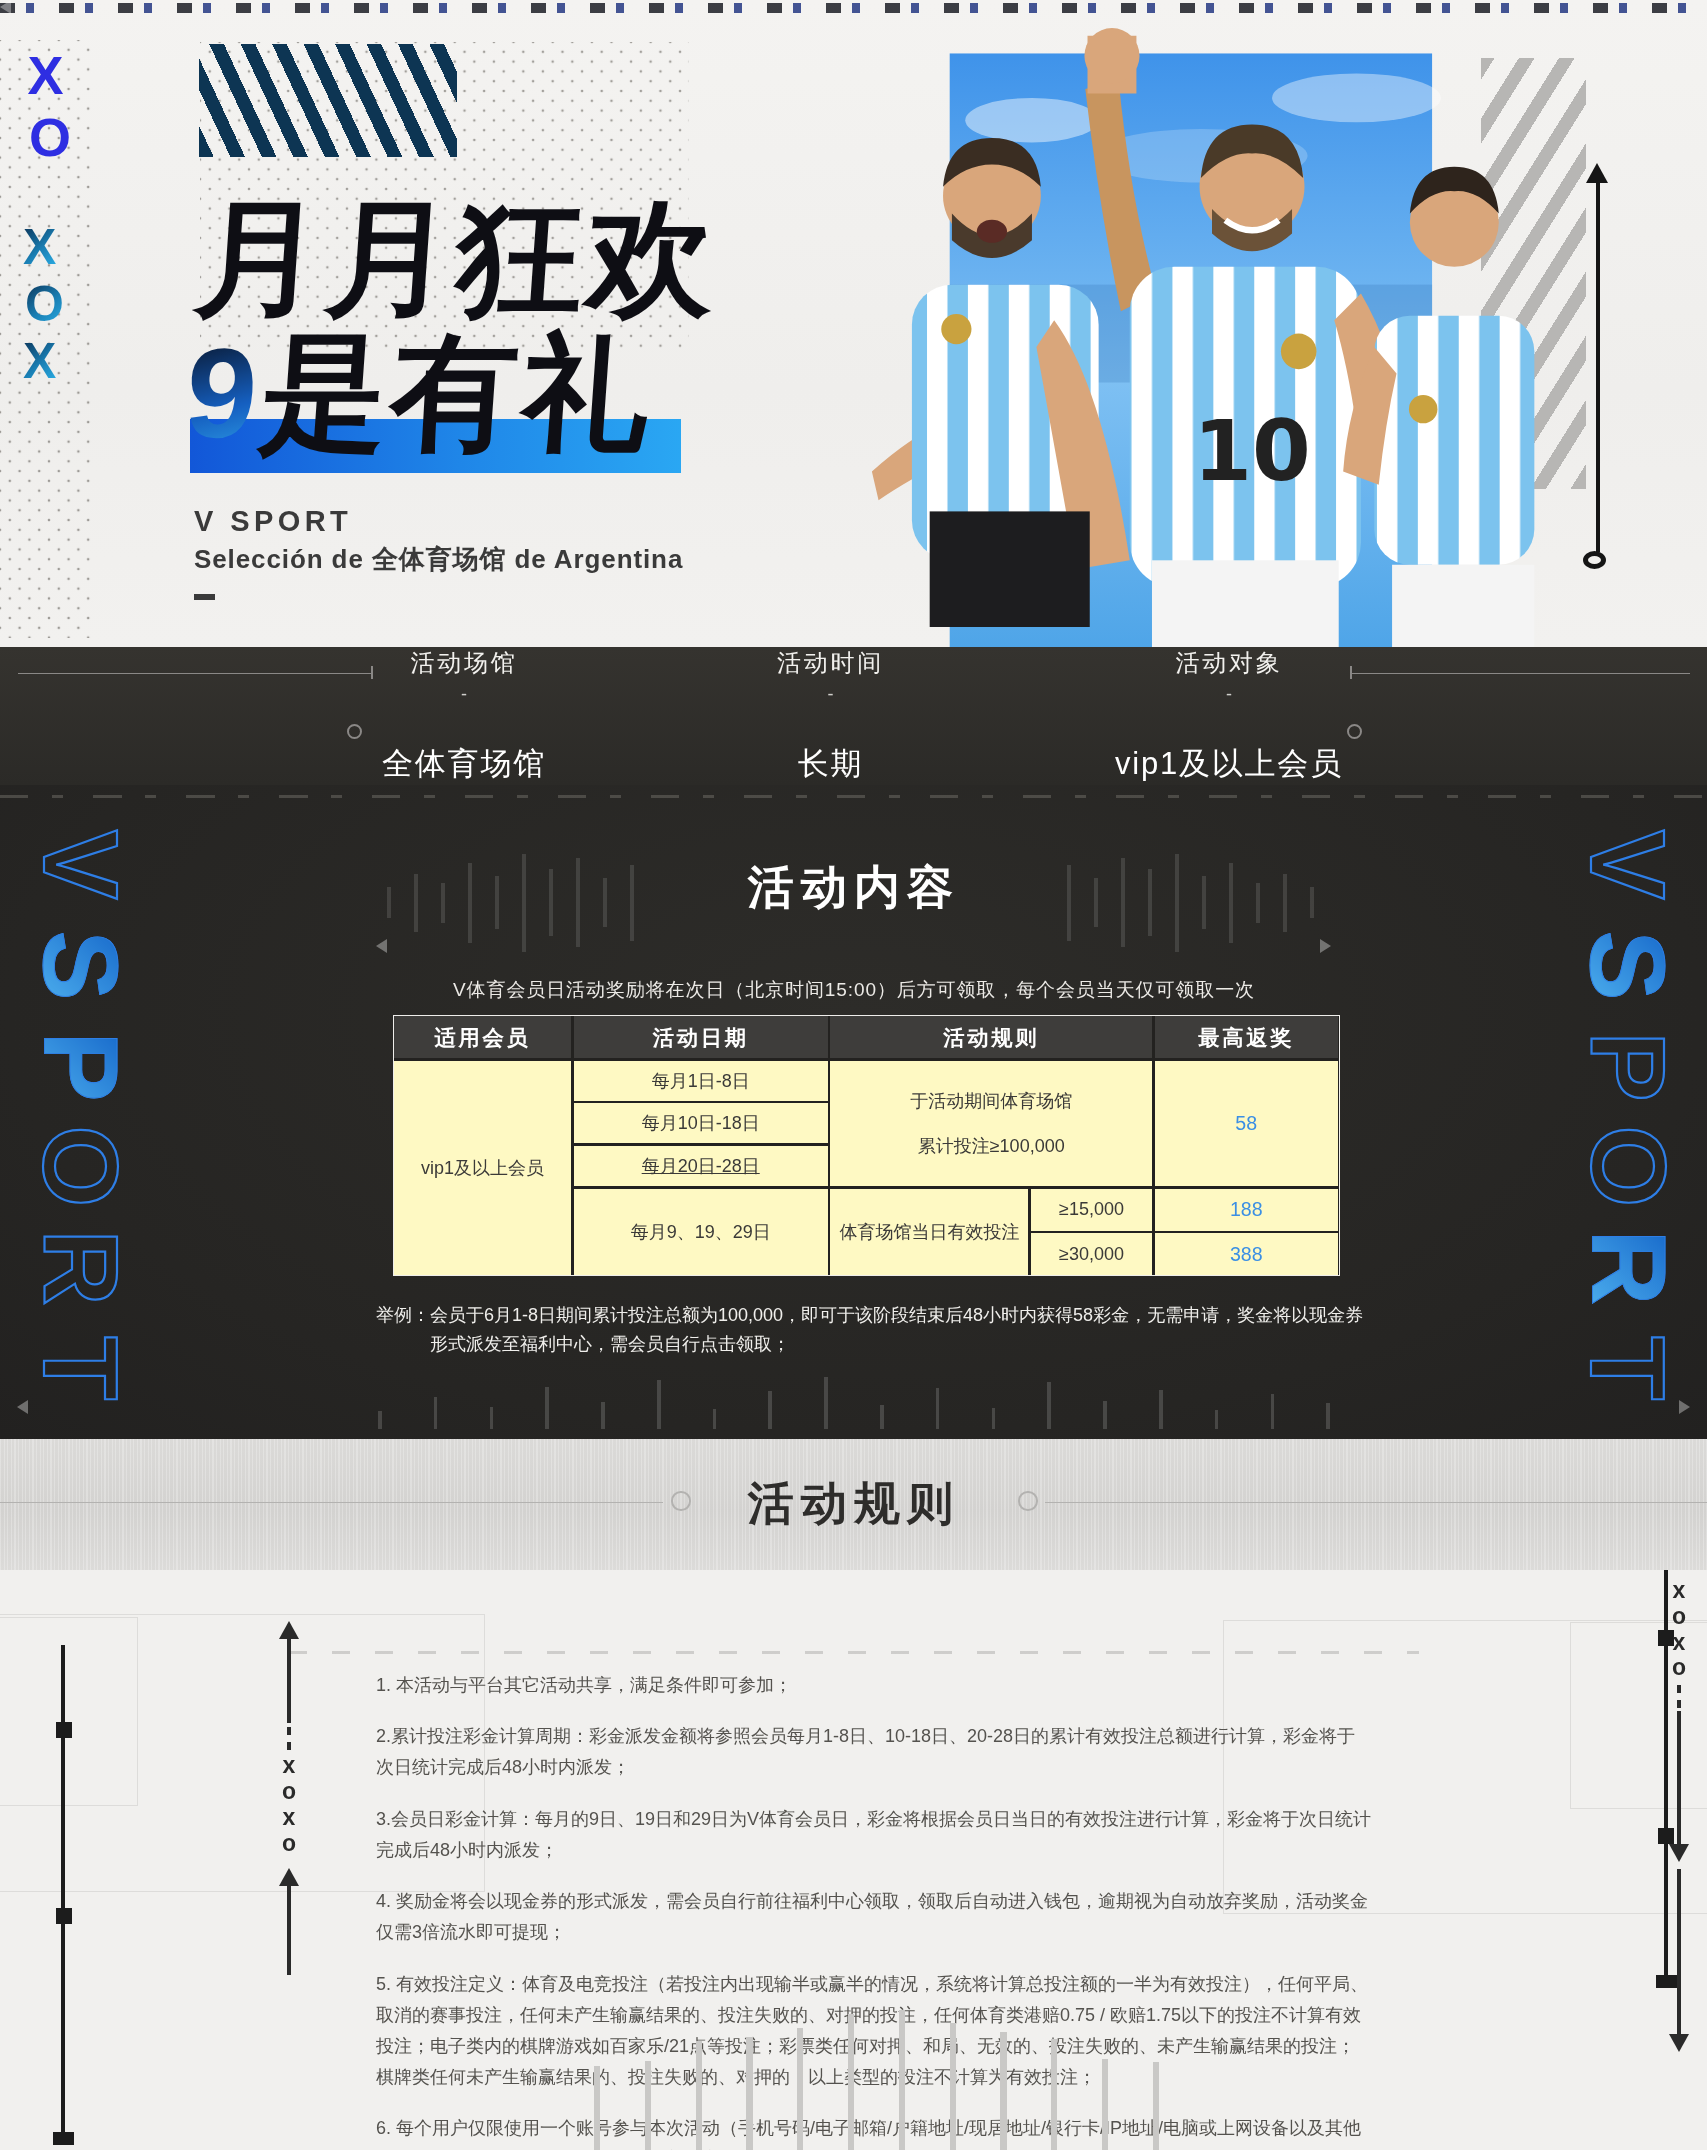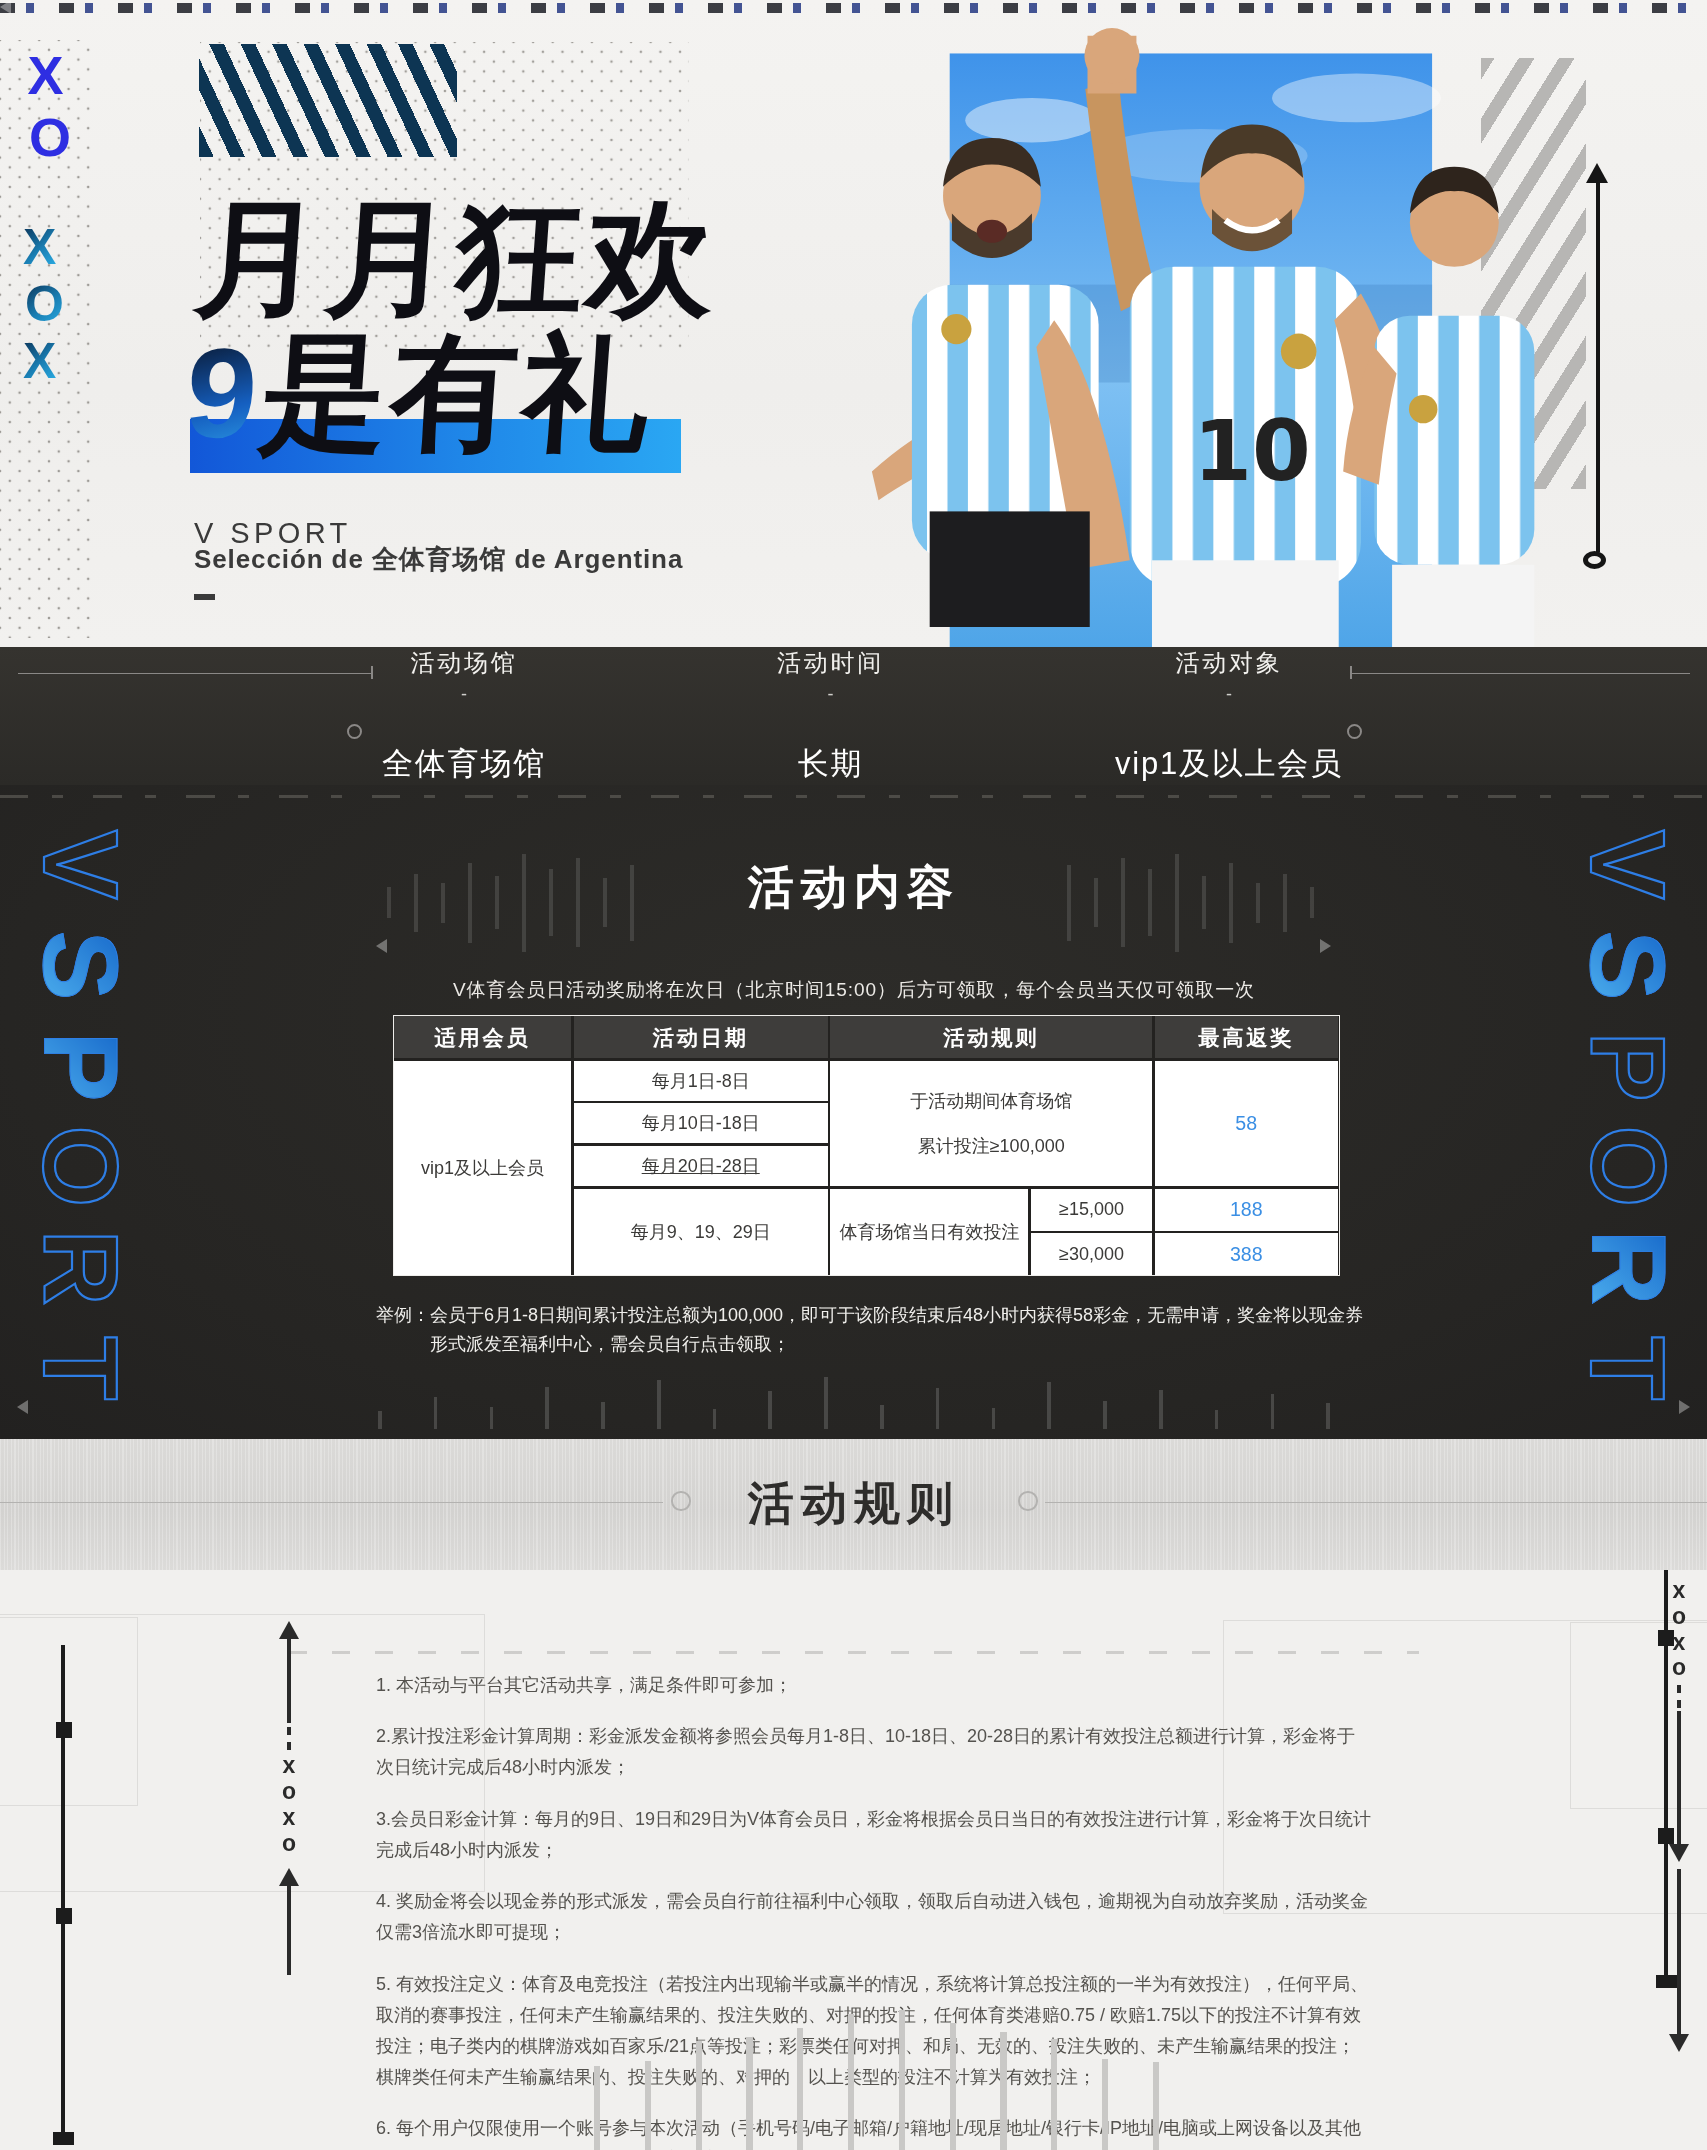--- a/index.html
+++ b/index.html
@@ -31,21 +31,21 @@
       background:repeating-linear-gradient(-58deg,#b7b6b4 0 13.3px,transparent 13.3px 34px);}
   .xo-royal{font-weight:900;color:#2e2ee2;line-height:1;}
   .xo-teal{font-weight:900;line-height:1;background:linear-gradient(140deg,#0a2c4e,#1a7fb4 55%,#2db3ea);
       -webkit-background-clip:text;background-clip:text;color:transparent;}
   .banner-title{left:191px;top:191px;width:712px;color:#0e0e14;font-weight:900;
       font-size:127px;line-height:1.06;letter-spacing:3.6px;transform:skewX(-4deg);z-index:4;}
   .title-bar{left:190px;top:419px;width:491px;height:54px;z-index:2;
       background:linear-gradient(90deg,#1257d8 0%,#1f86e8 55%,#2aa7f3 100%);}
   .nine-grad{background:linear-gradient(165deg,#0a1e3c 15%,#155fc0 60%,#2e9fe8 95%);
       -webkit-background-clip:text;background-clip:text;color:transparent;}
-  .brand-line{left:194px;top:505px;font-size:29px;font-weight:400;color:#3a3a3a;letter-spacing:4.4px;z-index:4;margin-top:12px;}
+  .brand-line{left:194px;top:505px;font-size:29px;font-weight:700;color:#3a3a3a;letter-spacing:4.4px;z-index:4;}
   .subtitle-line{left:194px;top:542px;font-size:26px;font-weight:700;color:#3a3a3a;letter-spacing:0.9px;z-index:4;}
   .subtitle-dash{left:194px;top:594px;width:20.5px;height:5.8px;background:#3a3a3a;z-index:4;}
   .arrow-up-line{left:1596px;top:178px;width:3.6px;height:374px;background:#151515;}
   .arrow-up-head{left:1586px;top:163px;width:0;height:0;border-left:11.6px solid transparent;
       border-right:11.6px solid transparent;border-bottom:20.5px solid #151515;}
   .arrow-ring{left:1583px;top:551px;width:23px;height:18px;border:5.3px solid #151515;border-radius:50%;}
 
   
   .players{left:845px;top:9px;width:694px;height:638px;z-index:3;}
 
@@ -81,21 +81,21 @@
   .sw-letter{font-size:105px;font-weight:900;line-height:0.96;transform:rotate(90deg);
       color:transparent;-webkit-text-stroke:2.2px #2e7ee6;letter-spacing:0;}
   .sw-fill{background:linear-gradient(135deg,#1465c8,#4fb2f0);-webkit-background-clip:text;background-clip:text;
       color:transparent;-webkit-text-stroke:0.9px #2e7ee6;}
 
   
   .promo-table{left:394px;top:1016px;width:945px;background:#232220;display:grid;
       grid-template-columns:177px 254px 198px 121px 183px;
       grid-template-rows:42px 40px 40px 40px 42px 42px;gap:2.7px;outline:1.8px solid #efeeeb;}
   .cell{display:flex;align-items:center;justify-content:center;text-align:center;
-      background:#ffffff;color:#3b3a38;font-size:18px;}
+      background:#fef9c3;color:#3b3a38;font-size:18px;}
   .cell.hd{background:#3e3d3b;color:#ffffff;font-size:21.3px;font-weight:600;letter-spacing:2.7px;}
   .cell.blue{color:#3b8fe4;font-size:19.6px;}
   .rule-top{flex-direction:column;gap:20.5px;}
 
   .example{left:376px;top:1301px;width:1005px;display:flex;color:#f0efec;font-size:18px;line-height:1.6;z-index:3;}
   .example .lbl{white-space:nowrap;}
   .tick-row{left:378px;top:1376px;width:952px;height:53px;display:flex;align-items:flex-end;justify-content:space-between;}
   .tick-row i{display:block;width:3.6px;background:rgba(255,255,255,.16);}
   .tri-edge-l{left:17px;top:1400px;}
   .tri-edge-r{left:1679px;top:1400px;}

